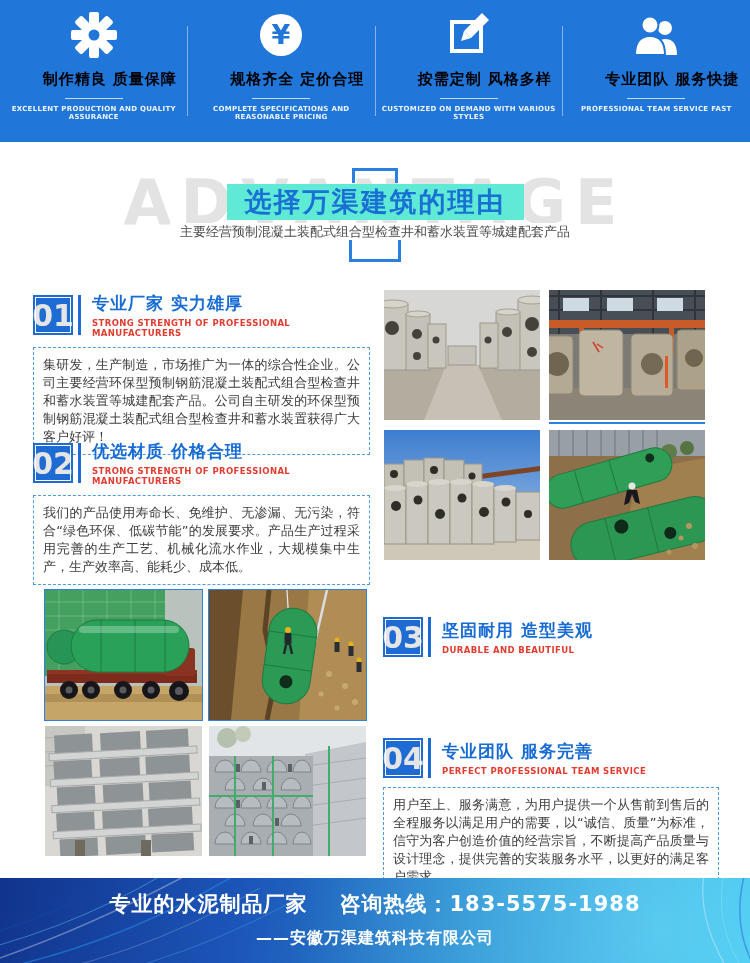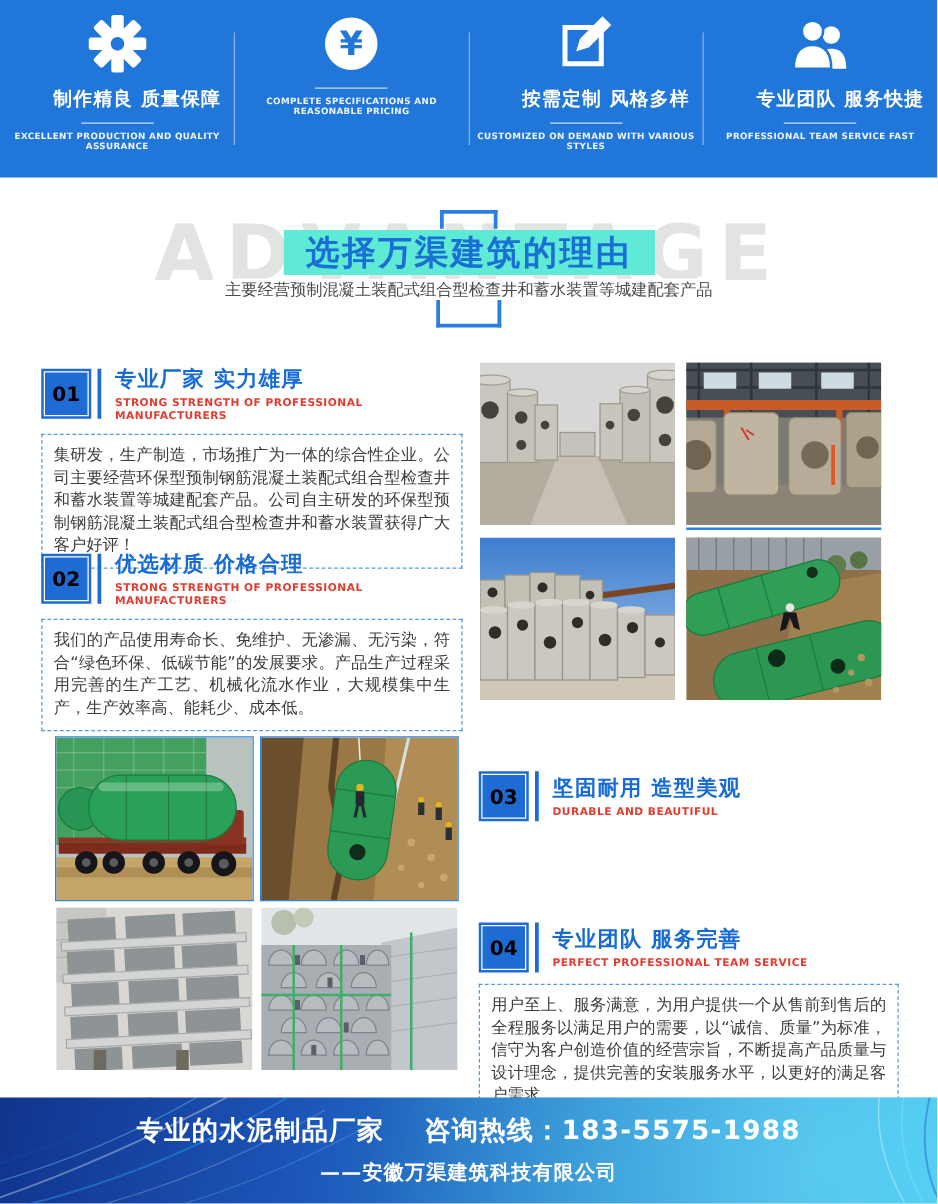--- a/index.html
+++ b/index.html
@@ -4,21 +4,21 @@
 <style>
   * { margin:0; padding:0; box-sizing:border-box; }
   html,body { background:#fff; }
   body { font-family:"DejaVu Sans","Liberation Sans",sans-serif; }
   .page { position:relative; width:750px; height:963px; margin:0 auto; background:#fff; overflow:hidden; }
 
   
   .banner { position:absolute; top:0; left:0; width:750px; height:142px; background:#2176d9; display:flex; }
   .feature { flex:1; text-align:center; padding-top:9px; position:relative; }
   .f-icon { height:52px; display:flex; align-items:center; justify-content:center; }
-  .f-title { color:#ffffff; font-weight:bold; font-size:15px; margin-top:9px; letter-spacing:1px;padding-left:32px; }
+  .f-title { color:#000000; font-weight:bold; font-size:15px; margin-top:9px; letter-spacing:1px;padding-left:32px; }
   .f-line { width:58px; height:1px; background:rgba(255,255,255,.75); margin:9px auto 0; }
   .f-sub { color:rgba(255,255,255,.92); font-size:7px; font-weight:bold; margin-top:6px; letter-spacing:.3px; }
   .v-div { position:absolute; top:26px; width:1px; height:90px; background:rgba(255,255,255,.45); }
   .v-div.d1{left:187px;} .v-div.d2{left:375px;} .v-div.d3{left:562px;}
 
   
   .header { position:absolute; top:142px; left:0; width:750px; height:143px; }
   .watermark { position:absolute; top:24px; left:0; width:750px; text-align:center; font-size:62px; font-weight:bold; color:#e3e3e3; letter-spacing:9px; white-space:nowrap; z-index:1; }
   .h-title-row { position:absolute; top:42px; left:0; width:750px; text-align:center; z-index:2; }
   .h-title-row span { display:inline-block; background:#5eead4; padding:0 18px; font-size:27px; font-weight:bold; color:#1a6fd4; letter-spacing:2px; }
@@ -28,21 +28,21 @@
   .bracket.top { top:26px; width:46px; height:15px; margin-left:-23px; border:3px solid #2b7fe0; border-bottom:none; }
   .bracket.bottom { top:98px; width:52px; height:22px; margin-left:-26px; border:3px solid #2b7fe0; border-top:none; }
 
   
   .sec { position:absolute; width:337px; }
   #sec1 { left:33px; top:292px; }
   #sec2 { left:33px; top:440px; }
   #sec3 { left:383px; top:617px; width:336px; }
   #sec4 { left:383px; top:738px; width:336px; }
   .sec-head { display:flex; align-items:center; }
-  .num-badge { position:relative; width:40px; height:40px; background:#1e6bd3; color:#000000; font-size:16px; font-weight:bold; display:flex; align-items:center; justify-content:center; flex:0 0 auto; }
+  .num-badge { position:relative; width:40px; height:40px; background:#1e6bd3; color:#e5e5e5; font-size:30px; font-weight:bold; display:flex; align-items:center; justify-content:center; flex:0 0 auto; }
   .num-badge::before { content:""; position:absolute; inset:2px; border:1.5px solid #fff; }
   .num-badge::after { content:""; position:absolute; left:-6px; bottom:-6px; width:100%; height:100%; border:2px solid #1e6bd3; z-index:-1; }
   .sec-bar { width:3px; height:40px; background:#1e6bd3; margin-left:5px; flex:0 0 auto; }
   .sec-titles { margin-left:11px; }
   .sec-title { font-size:17px; font-weight:bold; color:#176bd4; letter-spacing:1px; }
   .sec-sub { font-size:8.5px; font-weight:bold; color:#e23b2f; letter-spacing:.4px; margin-top:3px; }
   .sec-body { margin-top:9px; border:1px dashed #4f9be0; padding:8px 9px; font-size:13px; line-height:18px; color:#3c3c3c; text-align:justify; }
 
   
   .grid { position:absolute; display:grid; }
@@ -89,20 +89,21 @@
       <div class="f-line"></div>
       <div class="f-sub">EXCELLENT PRODUCTION AND QUALITY ASSURANCE</div>
     </div>
     <div class="feature">
       <div class="f-icon">
         <svg width="46" height="46" viewBox="0 0 46 46">
           <circle cx="23" cy="23" r="21" fill="#fff"></circle>
           <text x="23" y="32" text-anchor="middle" font-size="27" font-weight="bold" fill="#2176d9" font-family="DejaVu Sans, sans-serif">¥</text>
         </svg>
       </div>
+      <div class="f-title">规格齐全 定价合理</div>
       <div class="f-line"></div>
       <div class="f-sub">COMPLETE SPECIFICATIONS AND REASONABLE PRICING</div>
     </div>
     <div class="feature">
       <div class="f-icon">
         <svg width="48" height="48" viewBox="0 0 48 48">
           <rect x="7" y="11" width="29" height="29" fill="none" stroke="#fff" stroke-width="4"></rect>
           <path d="M37,2 L44,9 L26,27 L19,20 Z" fill="#fff"></path>
           <path d="M19,20 L26,27 L16,30 Z" fill="#fff"></path>
         </svg>

